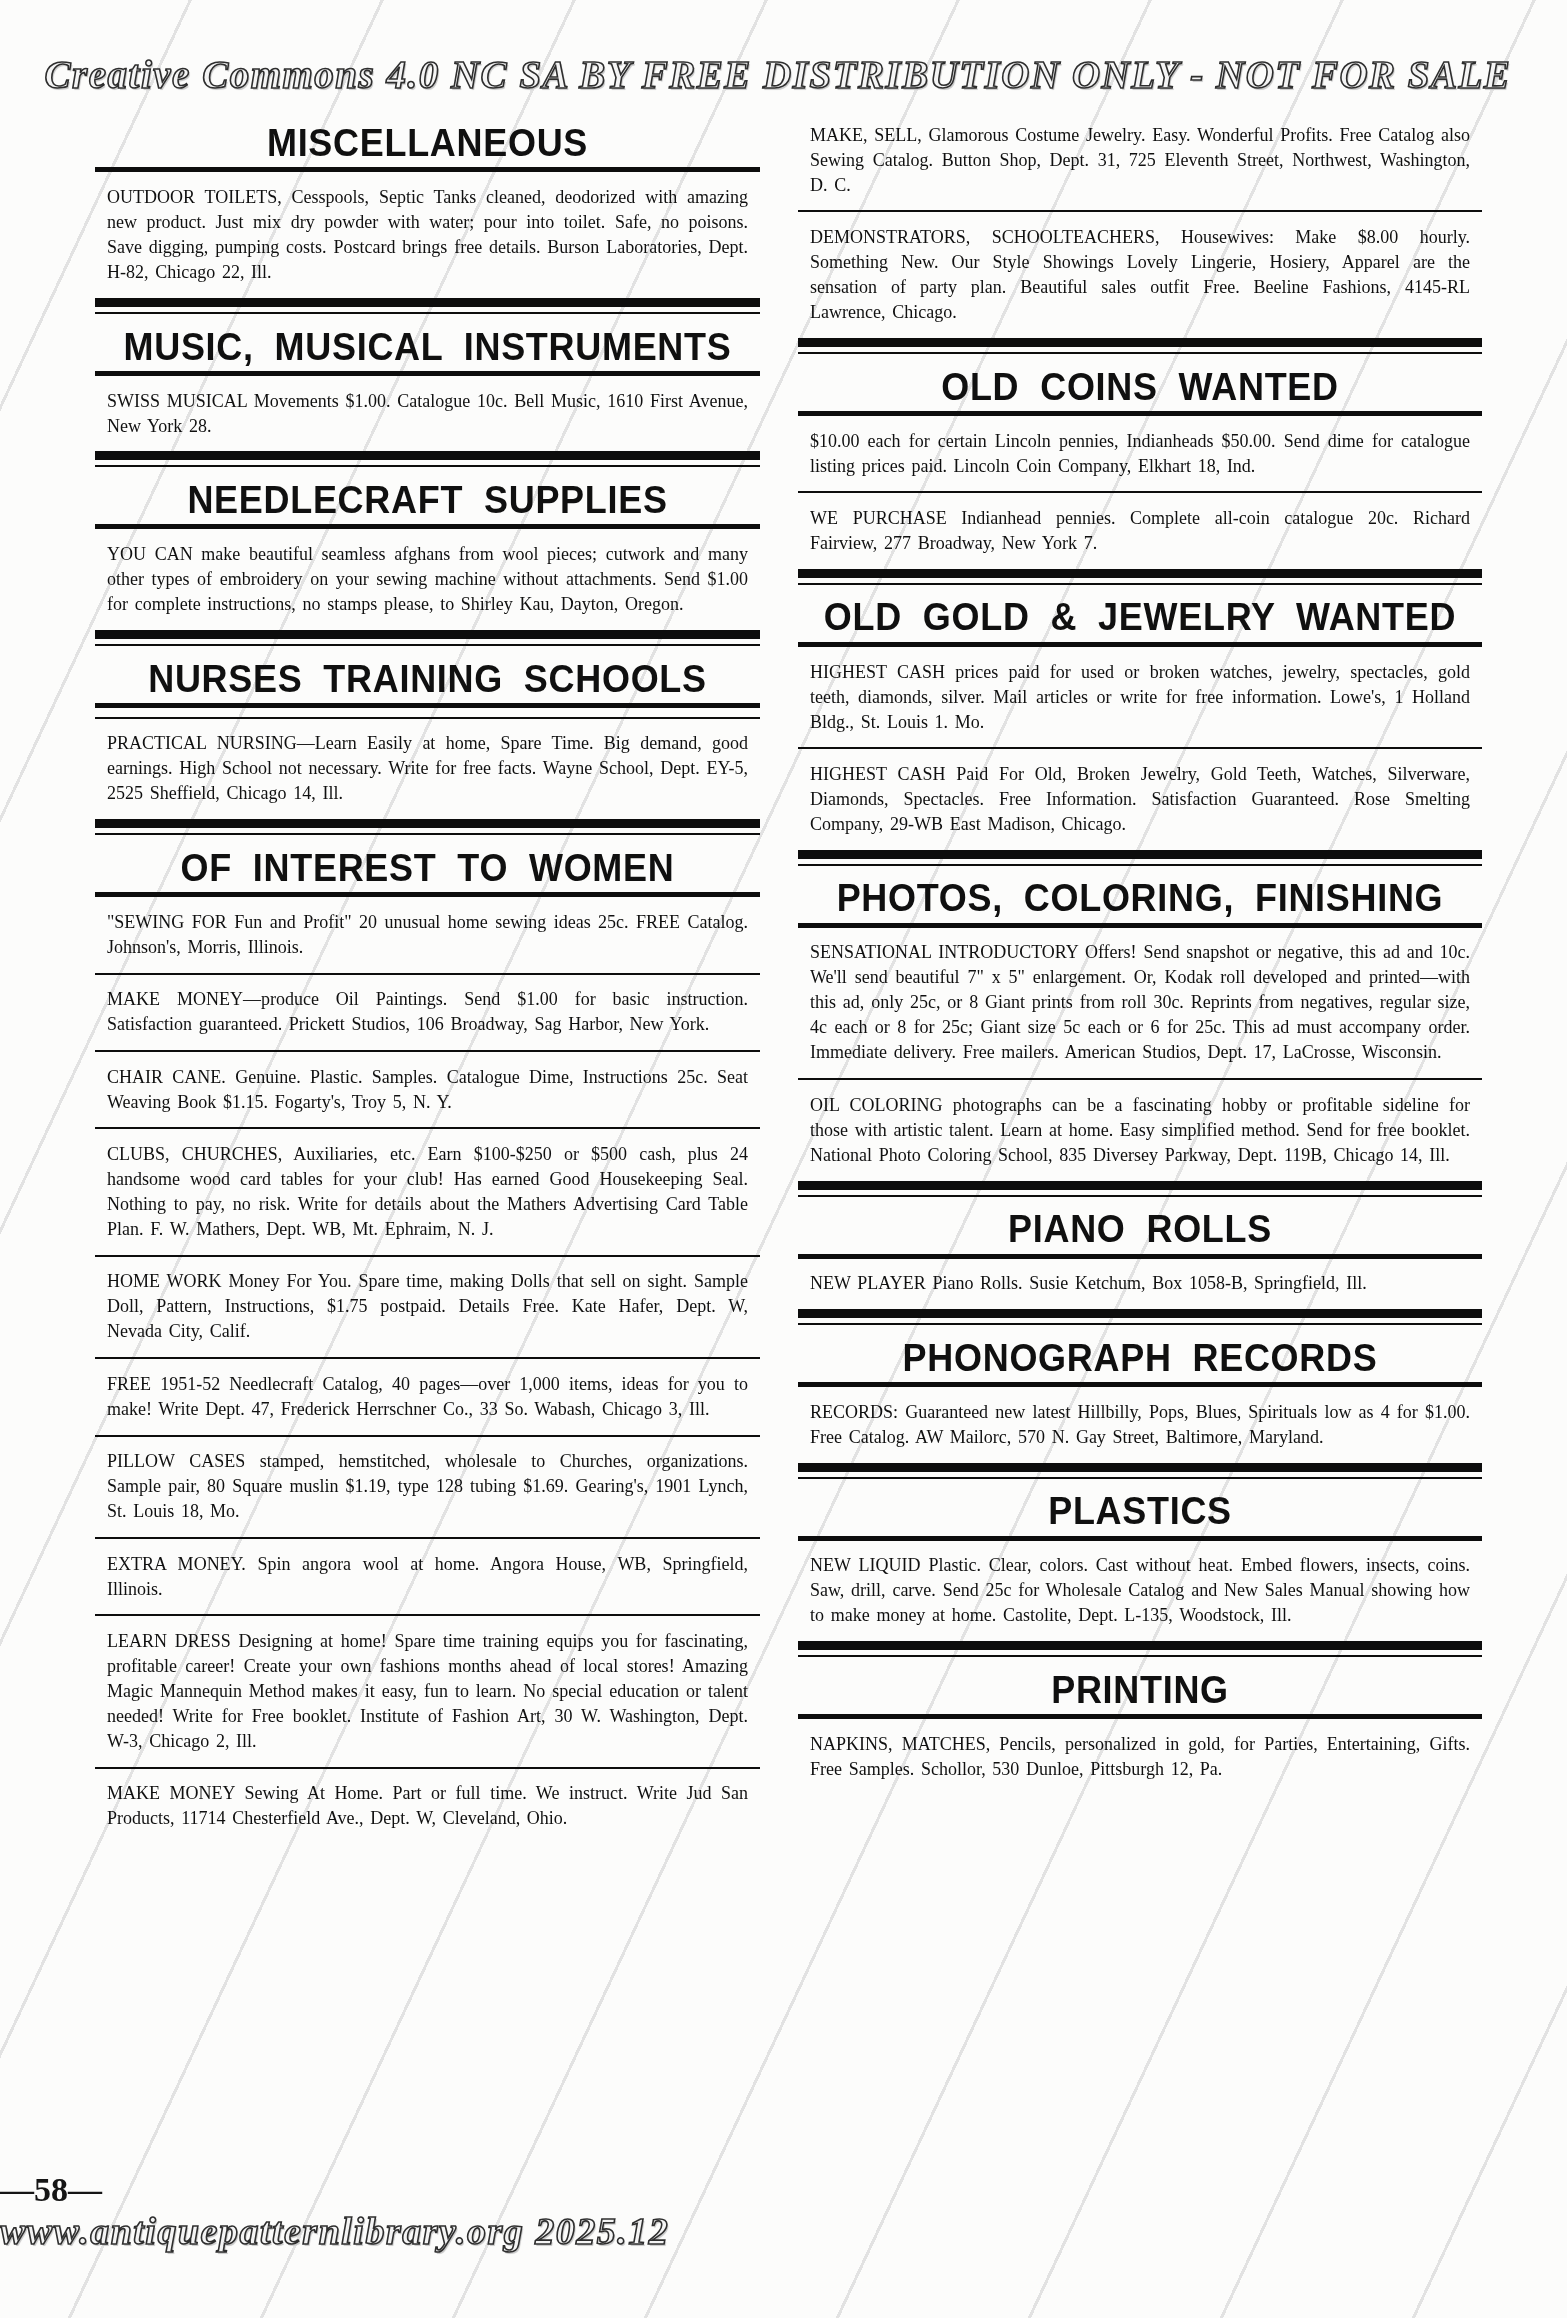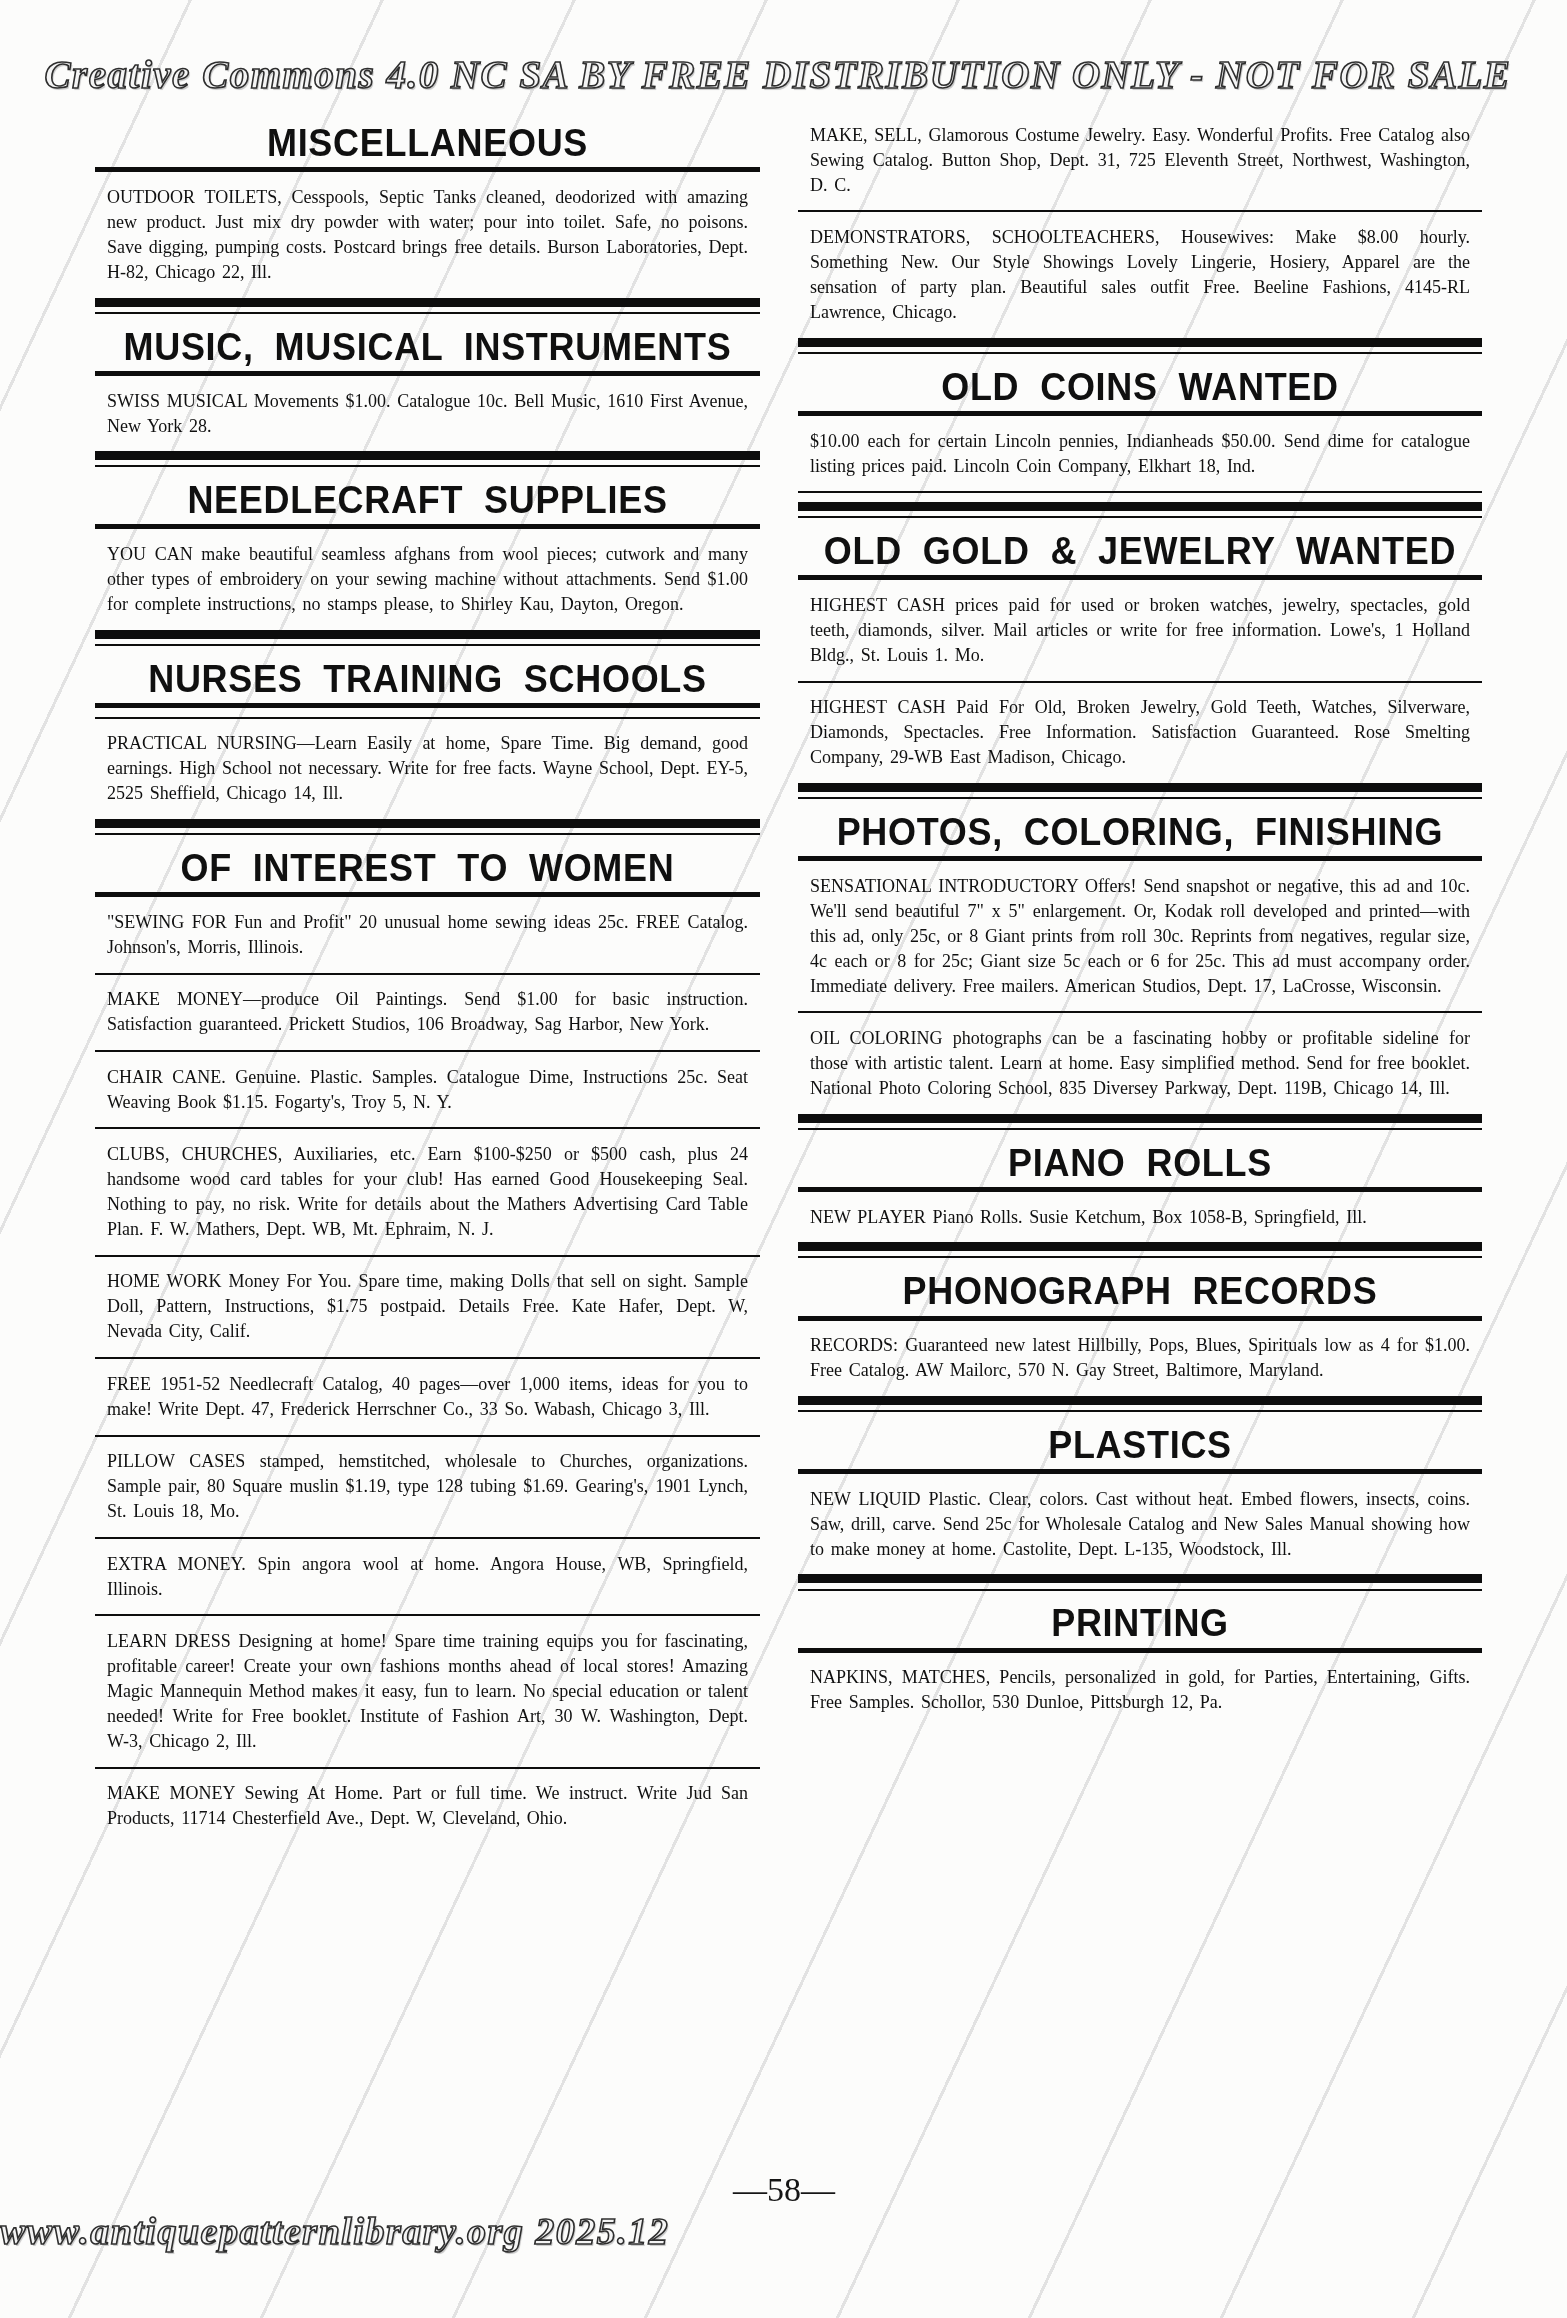--- a/index.html
+++ b/index.html
@@ -61,23 +61,23 @@
     font-family:"Liberation Serif", serif;
     font-size:18px;
     line-height:25px;
     text-align:justify;
     word-spacing:2.2px;
     margin:12px;padding:0.7px 0;
   }
   .first-ad-offset{margin-top:10.2px;}
   .pageno{
     position:absolute;top:2171px;left:0;right:0;
-    text-align:center;
+    text-align:left;
     font-family:"Liberation Serif", serif;
-    font-size:34px;color:#151515;
+    font-size:34px;color:#151515;font-weight:bold;
   }
   .site-line{
     position:absolute;top:2209px;left:0;right:0;
     text-align:left;
     font-size:38px;
   }
 </style>
 </head>
 <body>
 
@@ -138,20 +138,21 @@
 
       <p class="ad first-ad-offset">MAKE, SELL, Glamorous Costume Jewelry. Easy. Wonderful Profits. Free Catalog also Sewing Catalog. Button Shop, Dept. 31, 725 Eleventh Street, Northwest, Washington, D. C.</p>
       <div class="rule-t"></div>
       <p class="ad">DEMONSTRATORS, SCHOOLTEACHERS, Housewives: Make $8.00 hourly. Something New. Our Style Showings Lovely Lingerie, Hosiery, Apparel are the sensation of party plan. Beautiful sales outfit Free. Beeline Fashions, 4145-RL Lawrence, Chicago.</p>
       <div class="rule-d"></div>
 
       <div class="sec-heading">OLD COINS WANTED</div>
       <div class="rule-h"></div>
       <p class="ad">$10.00 each for certain Lincoln pennies, Indianheads $50.00. Send dime for catalogue listing prices paid. Lincoln Coin Company, Elkhart 18, Ind.</p>
       <div class="rule-t"></div>
+      <p class="ad">WE PURCHASE Indianhead pennies. Complete all-coin catalogue 20c. Richard Fairview, 277 Broadway, New York 7.</p>
       <div class="rule-d"></div>
 
       <div class="sec-heading">OLD GOLD &amp; JEWELRY WANTED</div>
       <div class="rule-h"></div>
       <p class="ad">HIGHEST CASH prices paid for used or broken watches, jewelry, spectacles, gold teeth, diamonds, silver. Mail articles or write for free information. Lowe's, 1 Holland Bldg., St. Louis 1. Mo.</p>
       <div class="rule-t"></div>
       <p class="ad">HIGHEST CASH Paid For Old, Broken Jewelry, Gold Teeth, Watches, Silverware, Diamonds, Spectacles. Free Information. Satisfaction Guaranteed. Rose Smelting Company, 29-WB East Madison, Chicago.</p>
       <div class="rule-d"></div>
 
       <div class="sec-heading">PHOTOS, COLORING, FINISHING</div>

